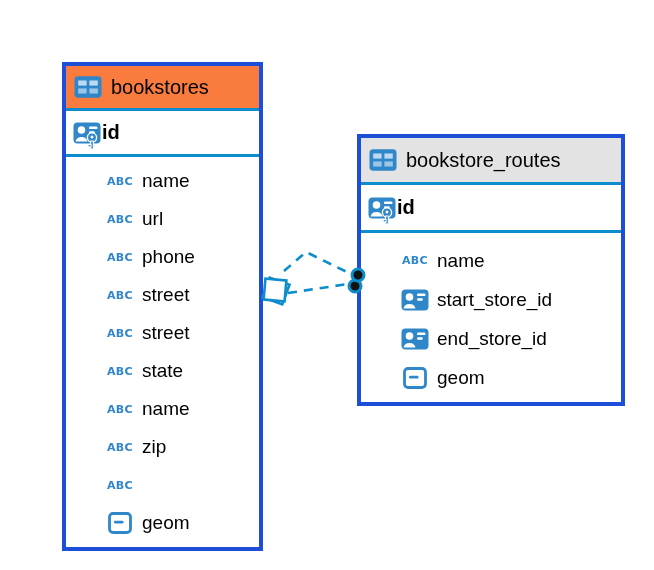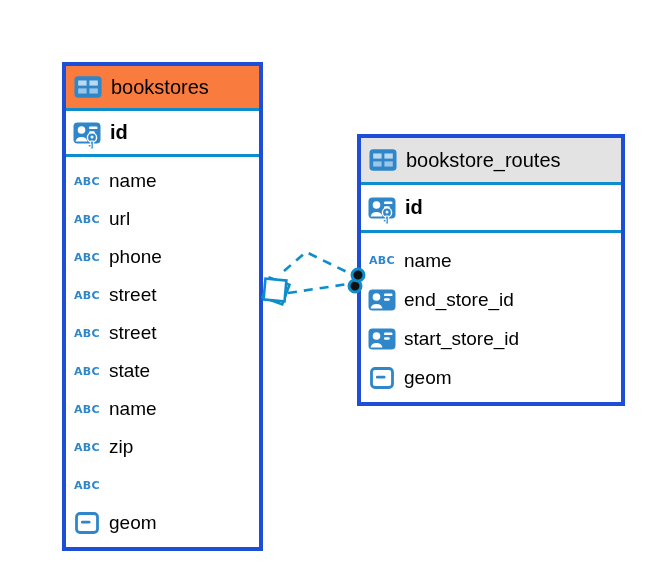--- a/index.html
+++ b/index.html
@@ -12,29 +12,29 @@
     box-sizing:border-box;
   }
   #table-bookstores{left:62px;top:62px;width:201px;}
   #table-bookstore-routes{left:357px;top:134px;width:268px;}
   .tbl-header{
     display:flex;align-items:center;gap:9px;padding:0 8px;
     height:42px;border-bottom:3px solid #0d8dcb;font-size:20px;
   }
   #table-bookstore-routes .tbl-header{height:44px;}
   .pk-row{
-    display:flex;align-items:center;gap:9px;padding:0 7px;height:43px;
+    display:flex;align-items:center;gap:1px;padding:0 7px;height:43px;
     border-bottom:3px solid #0d8dcb;font-weight:bold;font-size:20px;
   }
   #table-bookstore-routes .pk-row{height:45px;}
   .cols{padding:5px 0;}
   #table-bookstore-routes .cols{padding-top:8px;}
   .col-row{
     display:flex;align-items:center;gap:8px;padding:0 7px;
-    height:38px;font-size:19px;
+    height:38px;font-size:19px;margin-left:33px;
   }
   #table-bookstore-routes .col-row{height:39px;}
   .icon-box{
     width:28px;min-width:28px;display:flex;align-items:center;
     justify-content:center;
   }
   .abc-icon{
     color:#2f87c9;font-weight:800;font-size:11px;letter-spacing:.4px;
     font-family:"DejaVu Sans",sans-serif;
   }
@@ -184,33 +184,33 @@
       <div class="col-row">
         <span class="icon-box">
           <svg width="28" height="22" viewBox="0 0 28 22">
             <rect x="0.5" y="0.5" width="27" height="21" rx="4" fill="#2f87c9"></rect>
             <circle cx="8.5" cy="8" r="3.8" fill="#fff"></circle>
             <path d="M2.5 19.5 a6.2 6 0 0 1 12 0 Z" fill="#fff"></path>
             <rect x="16" y="4.5" width="8.5" height="2.6" rx="1.2" fill="#fff"></rect>
             <rect x="16" y="9.2" width="5.8" height="2.6" rx="1.2" fill="#fff"></rect>
           </svg>
         </span>
-        <span>end_store_id</span>
+        <span>start_store_id</span>
       </div>
       <div class="col-row">
         <span class="icon-box">
           <svg width="28" height="22" viewBox="0 0 28 22">
             <rect x="0.5" y="0.5" width="27" height="21" rx="4" fill="#2f87c9"></rect>
             <circle cx="8.5" cy="8" r="3.8" fill="#fff"></circle>
             <path d="M2.5 19.5 a6.2 6 0 0 1 12 0 Z" fill="#fff"></path>
             <rect x="16" y="4.5" width="8.5" height="2.6" rx="1.2" fill="#fff"></rect>
             <rect x="16" y="9.2" width="5.8" height="2.6" rx="1.2" fill="#fff"></rect>
           </svg>
         </span>
-        <span>start_store_id</span>
+        <span>end_store_id</span>
       </div>
       <div class="col-row">
         <span class="icon-box">
           <svg width="24" height="22" viewBox="0 0 24 22">
             <rect x="1.5" y="1.5" width="21" height="19" rx="3.5" fill="#fff" stroke="#2f87c9" stroke-width="2.8"></rect>
             <rect x="6" y="8.8" width="9.5" height="2.8" rx="1.3" fill="#2f87c9"></rect>
           </svg>
         </span>
         <span>geom</span>
       </div>

